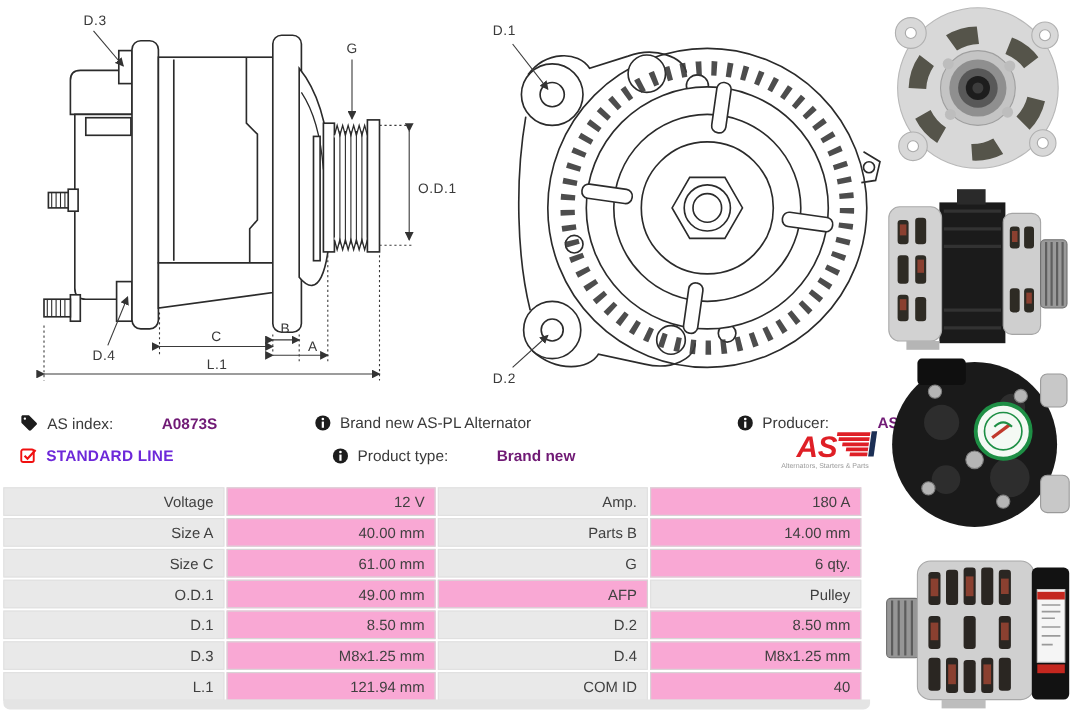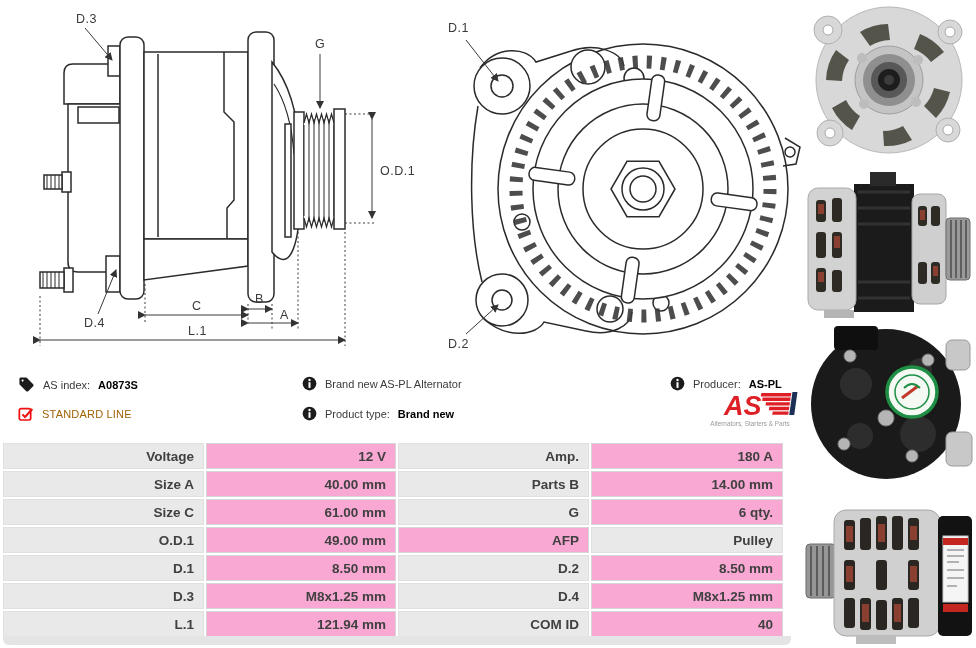--- a/index.html
+++ b/index.html
@@ -8,31 +8,31 @@
     background:#ffffff;font-family:"Liberation Sans",sans-serif;color:#3a3a3a;
   }
   .abs{position:absolute;}
 
   
   .draw-side{left:28px;top:4px;width:400px;height:355px;}
   .draw-front{left:436px;top:4px;width:370px;height:355px;}
   svg text.dim{font-family:"Liberation Sans",sans-serif;font-size:12.5px;fill:#3a3a3a;letter-spacing:.5px;}
 
   
-  .info-item{display:flex;align-items:center;gap:8px;font-size:11px;color:#3a3a3a;white-space:nowrap;}
-  .info-item b{color:#000000;}
-  .standard{color:#a16207;font-weight:normal;letter-spacing:.2px;}
+  .info-item{display:flex;align-items:center;gap:8px;font-size:14px;color:#3a3a3a;white-space:nowrap;}
+  .info-item b{color:#701a75;margin-left:36px;}
+  .standard{color:#6d28d9;font-weight:bold;letter-spacing:.2px;}
   .icn{flex:0 0 auto;display:inline-flex;}
 
   
   .as-logo{left:694px;top:388px;width:116px;text-align:right;}
 
   
   .spec-table{left:3px;top:443px;width:786px;display:flex;flex-direction:column;gap:2px;}
-  .trow{display:grid;grid-template-columns:201px 190px 191px 192px;gap:2px;font-weight:bold;}
+  .trow{display:grid;grid-template-columns:201px 190px 191px 192px;gap:2px;}
   .cell{
     height:24px;display:flex;align-items:center;justify-content:flex-end;
     padding-right:9px;font-size:13.5px;color:#404040;border:1px solid #dadada;
   }
   .cell.lbl{background:#e9e9e9;border-color:#e0e0e0;}
   .cell.val{background:#f9a8d4;border-color:#d6d6d6;}
   .table-strip{left:3px;top:636px;width:788px;height:9px;background:#e4e4e4;border-radius:0 0 6px 6px;}
 
   
   .photos{left:800px;top:0;width:176px;height:648px;display:flex;flex-direction:column;}
@@ -159,21 +159,21 @@
 <div class="abs info-item" style="left:18px;top:376px;">
   <span class="icn">
     <svg width="17" height="17" viewBox="0 0 24 24">
         <path d="M21.4,11.6 L12.4,2.6 C12,2.2 11.5,2 11,2 H4 C2.9,2 2,2.9 2,4 v7 c0,.5.2,1 .6,1.4 l9,9 c.8.8 2,.8 2.8,0 l7,-7 c.8,-.8.8,-2 0,-2.8 Z M6.5,8 C5.7,8 5,7.3 5,6.5 S5.7,5 6.5,5 8,5.7 8,6.5 7.3,8 6.5,8 Z" fill="#1c1c1c"></path>
       </svg>
   </span>
   <span>AS index:</span>
   <b>A0873S</b>
 </div>
 
-<div class="abs info-item" style="left:302px;top:376px;">
+<div class="abs info-item" style="left:286px;top:376px;">
   <span class="icn">
     <svg width="15" height="15" viewBox="0 0 24 24">
         <circle cx="12" cy="12" r="11" fill="#1c1c1c"></circle>
         <rect x="10.4" y="10" width="3.2" height="9" fill="#fff"></rect>
         <circle cx="12" cy="6.3" r="1.9" fill="#fff"></circle>
       </svg>
   </span>
   <span>Brand new AS-PL Alternator</span>
 </div>
 

